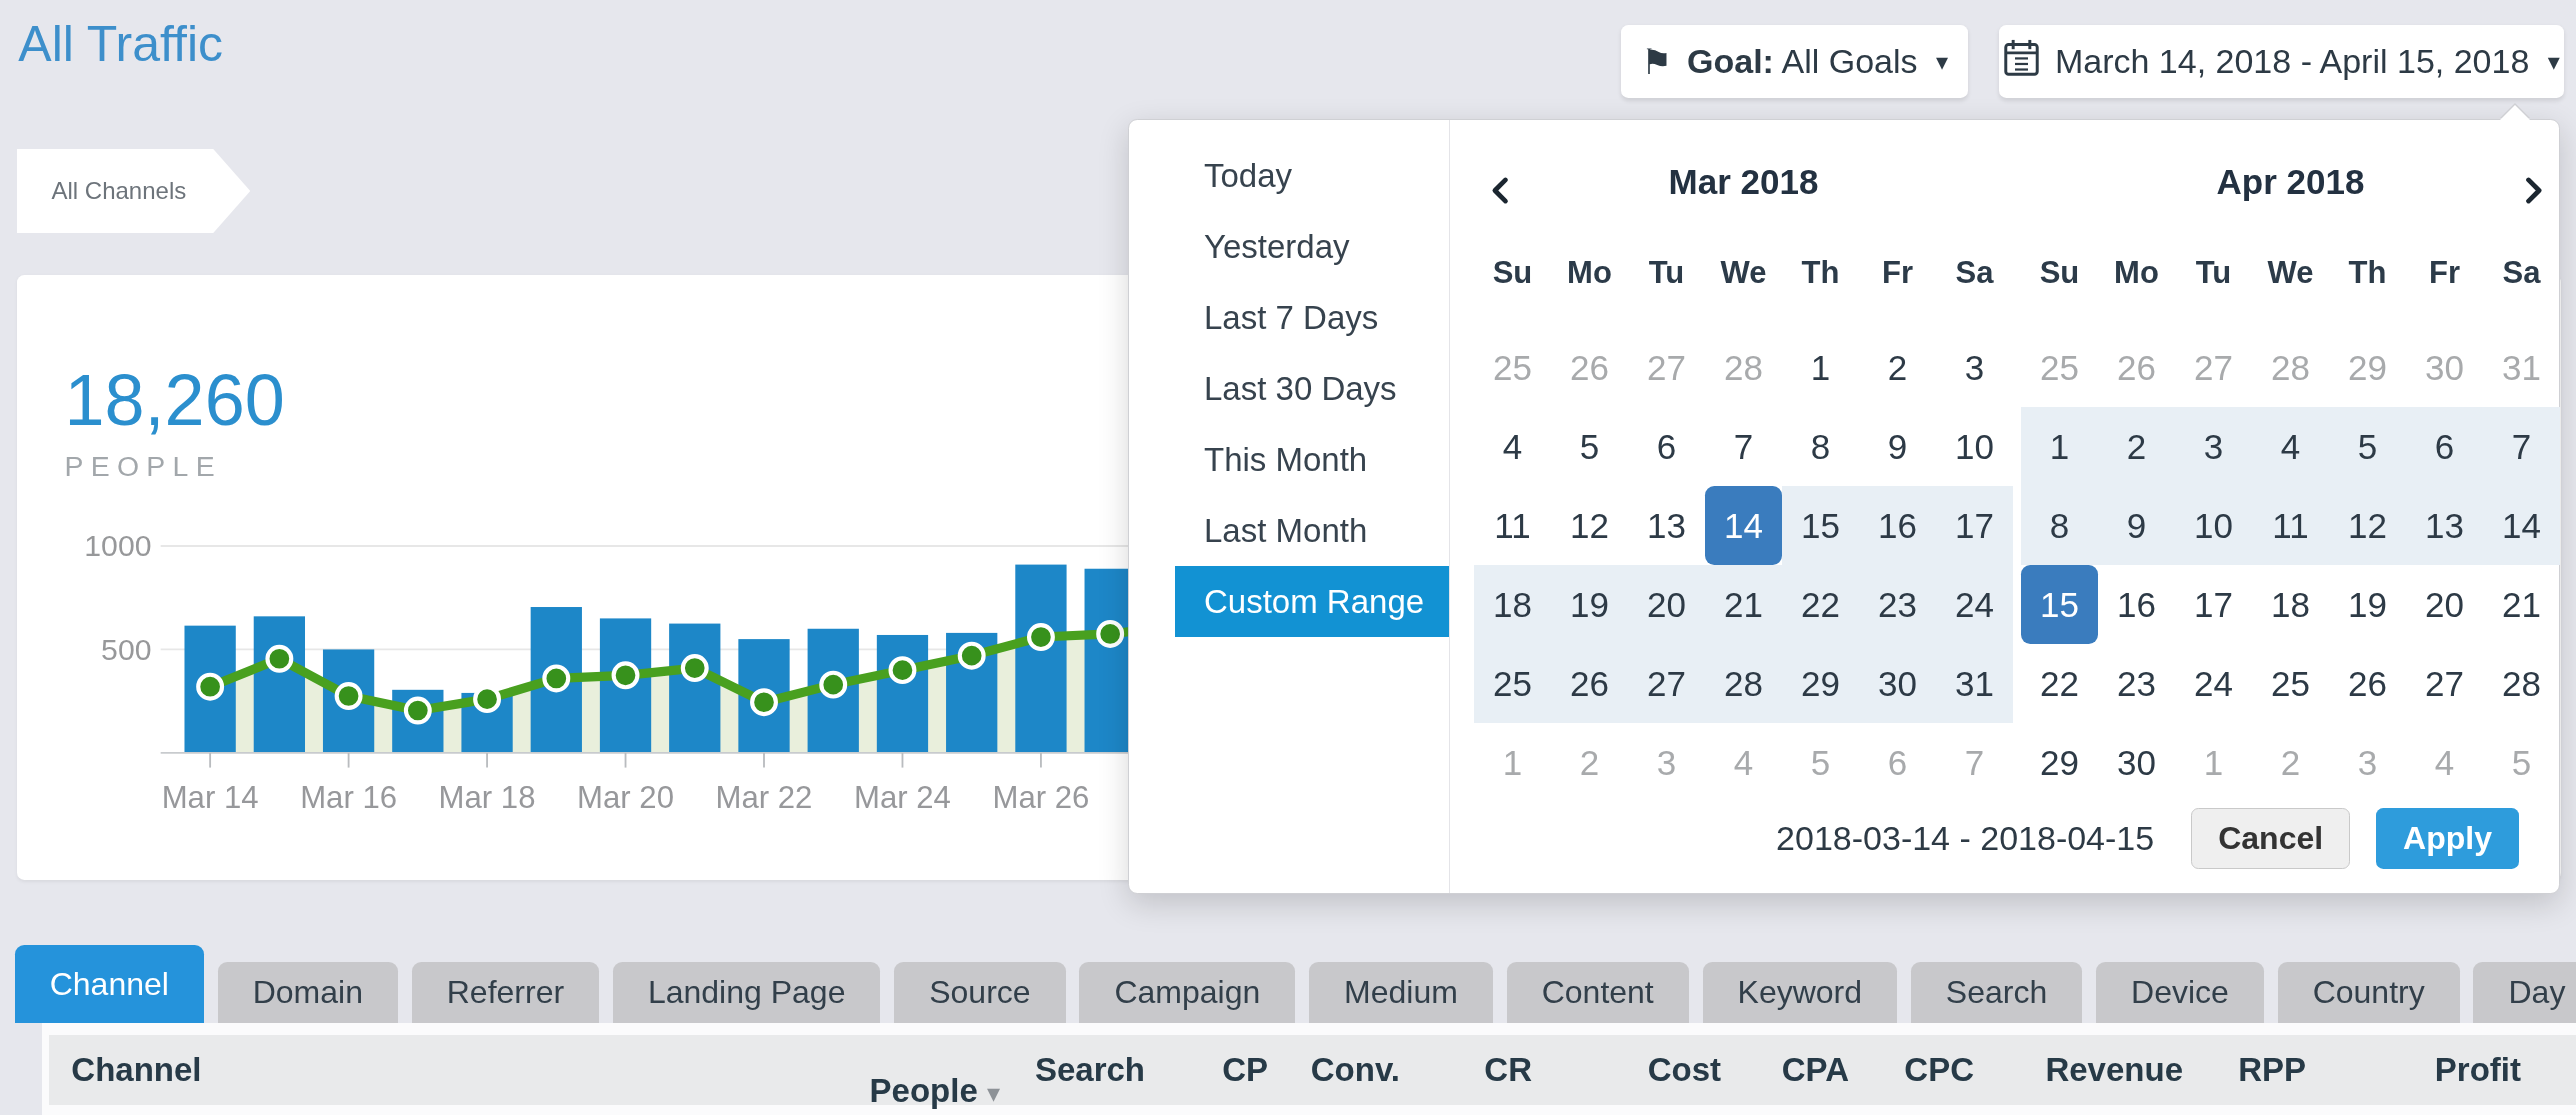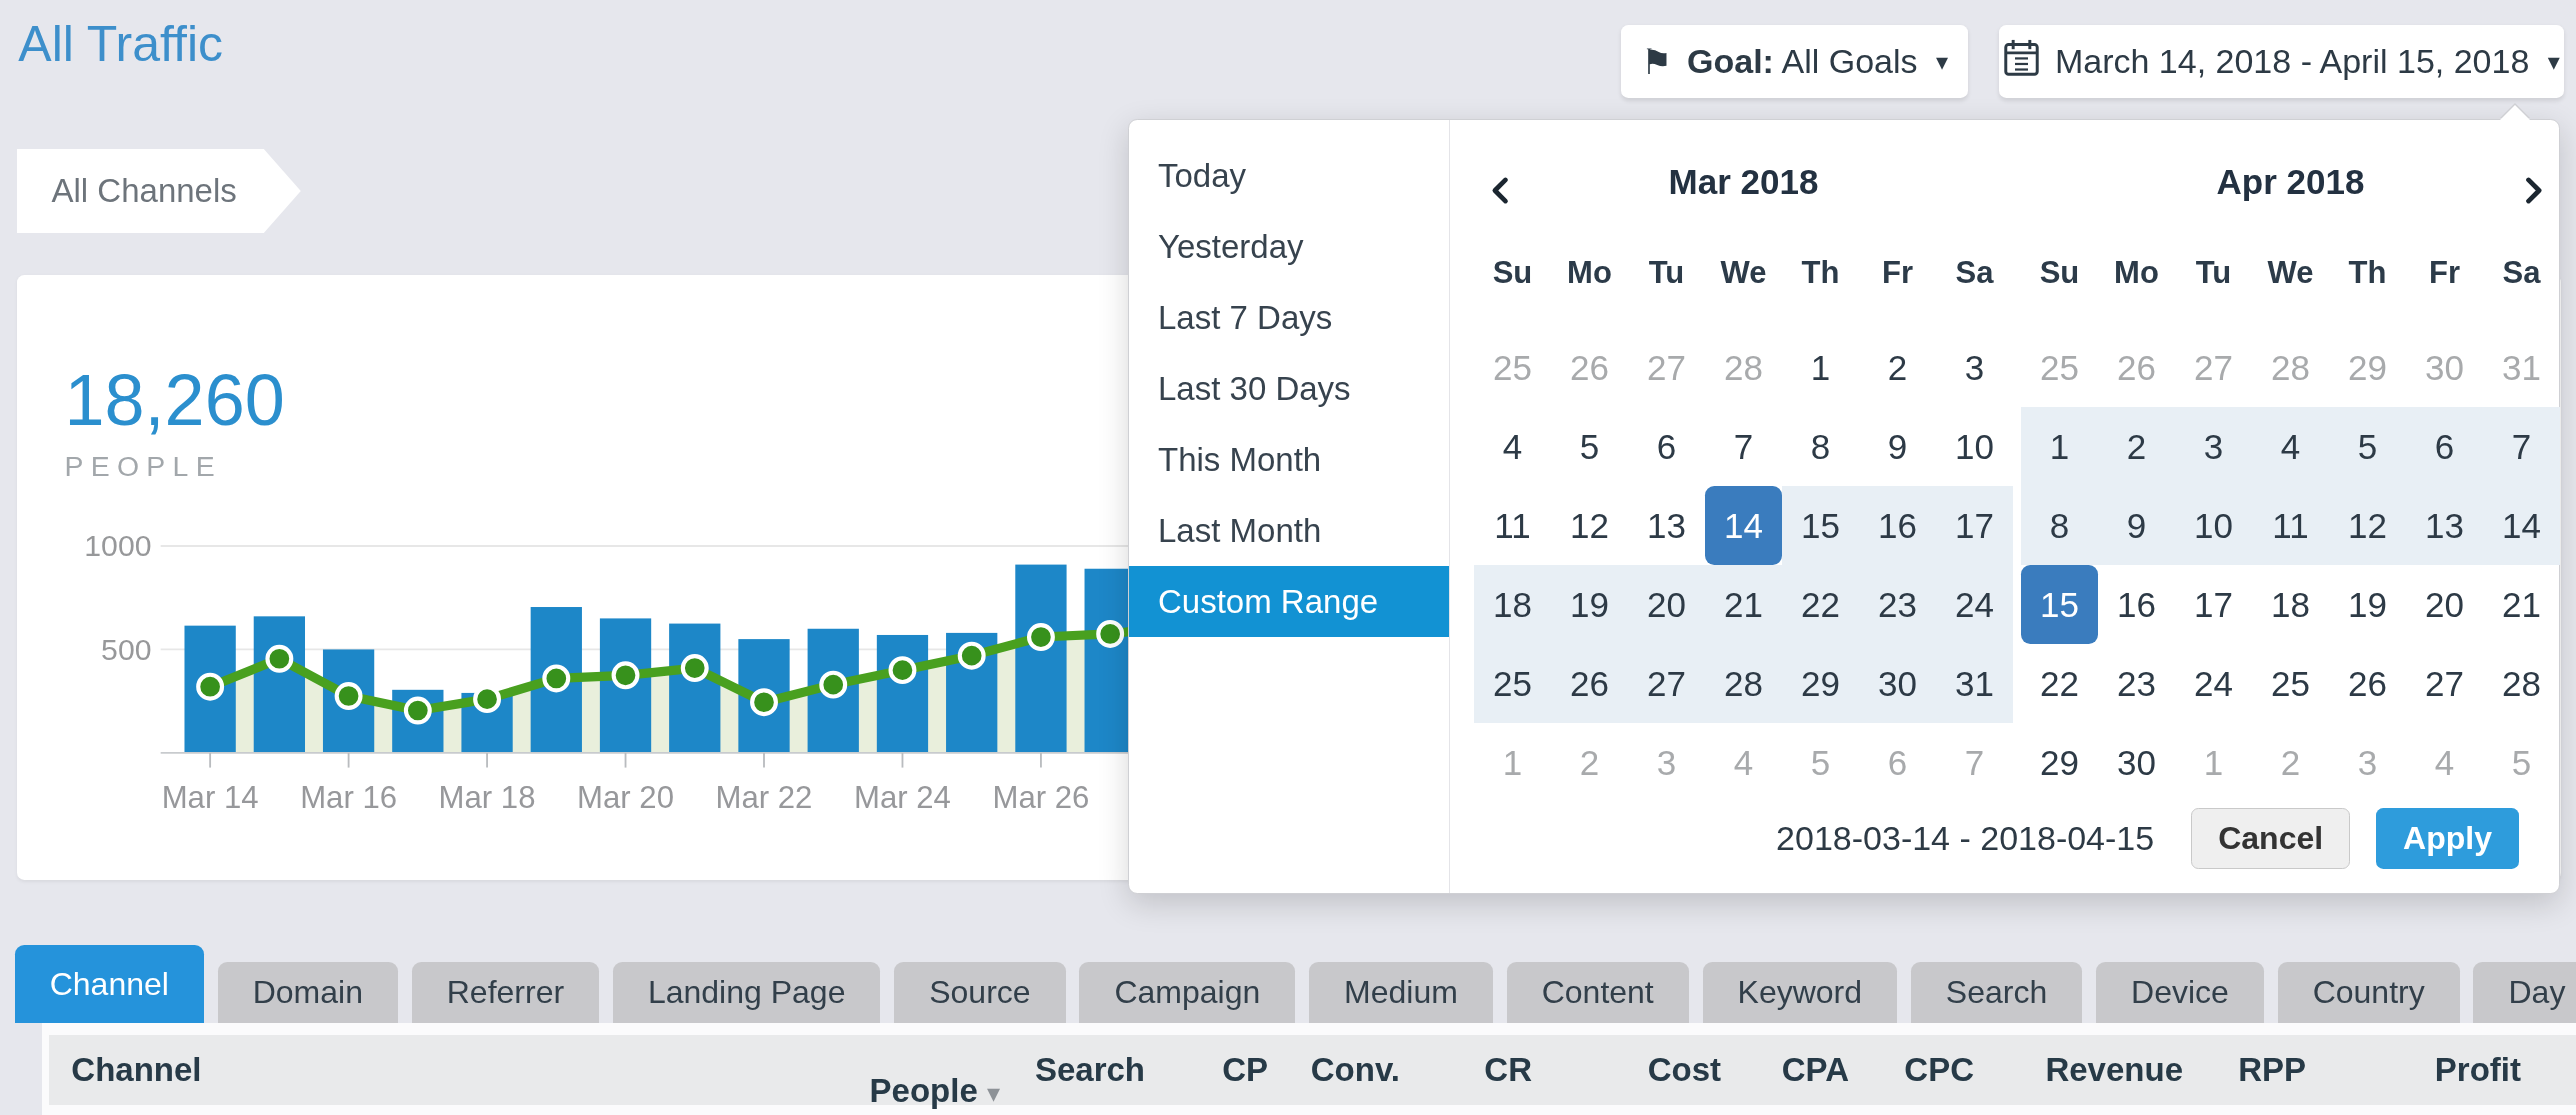--- a/index.html
+++ b/index.html
@@ -17,21 +17,21 @@
     font-size:34px; color:#2d3a45; box-shadow:0 2.8px 4.6px rgba(0,0,0,.10); cursor:pointer;
   }
   #goal-btn { left:1621px; width:347px; }
   #date-btn { left:1999px; width:565px; }
   .flag { font-size:35px; }
   .caret { font-size:24px; margin-left:3.7px; }
   .b { font-weight:bold; }
   
   .crumb {
     position:absolute; left:16.5px; top:149px; height:84px; background:#fff;
-    display:flex; align-items:center; padding:0 64px 0 35px; font-size:33px; color:#6d747b;
+    display:flex; align-items:center; padding:0 64px 0 35px; font-size:24px; color:#6d747b;
     clip-path:polygon(0 0, calc(100% - 37px) 0, 100% 50%, calc(100% - 37px) 100%, 0 100%);
   }
   
   .card {
     position:absolute; left:16.5px; top:275px; width:2544px; height:605px;
     background:#fff; border-radius:7.3px; box-shadow:0 1.8px 3.7px rgba(0,0,0,.06);
   }
   .stat { position:absolute; top:53px;margin-top:36px; }
   .stat .v { font-size:72px; line-height:73px; }
   .stat .l { font-size:28.4px; letter-spacing:7.3px; color:#a2a7ab; margin-top:13px; }
@@ -40,21 +40,21 @@
   #chart-svg { position:absolute; left:55px; top:238px; overflow:hidden; }
   
   .popup {
     position:absolute; left:1128px; top:119px; width:1432px; height:775px;
     background:#fff; border:0.9px solid #cfd0d4; border-radius:9.2px;
     box-shadow:0 9.2px 31px rgba(0,0,0,.16);
   }
   .popup .notch, .popup .notch2 { position:absolute; width:0; height:0; border:15.6px solid transparent; }
   .popup .notch  { top:-32px; right:29px; border-bottom-color:#cfd0d4; }
   .popup .notch2 { top:-30px; right:29px; border-bottom-color:#fff; }
-  .menu { position:absolute; left:0; top:0; bottom:0; width:321px; border-right:0.9px solid #e4e4e8; padding-top:20px; }
+  .menu { position:absolute; left:0; top:0; bottom:0; width:321px; border-right:0.9px solid #e4e4e8; padding-top:20px;padding-left:46px; }
   .preset { height:71px; line-height:71px; padding-left:29px; font-size:33px; color:#37434e; cursor:pointer; }
   .preset.active { background:var(--preset-blue); color:#fff; }
   .month { position:absolute; top:27.5px; width:539px; }
   #month-0 { left:345px; }
   #month-1 { left:892px; }
   .mhead { position:relative; height:68px; text-align:center; font-size:35px; font-weight:bold; color:#233141; line-height:68px; }
   .mnav { position:absolute; top:15.6px; width:37px; height:37px; cursor:pointer; }
   .mnav.prev { left:9.2px; } .mnav.next { right:9.2px; }
   .wdays { display:flex; margin-top:24px; }
   .wd { width:77px; height:66px; line-height:66px; text-align:center; font-size:31px; font-weight:bold; color:#2c3b49; }

